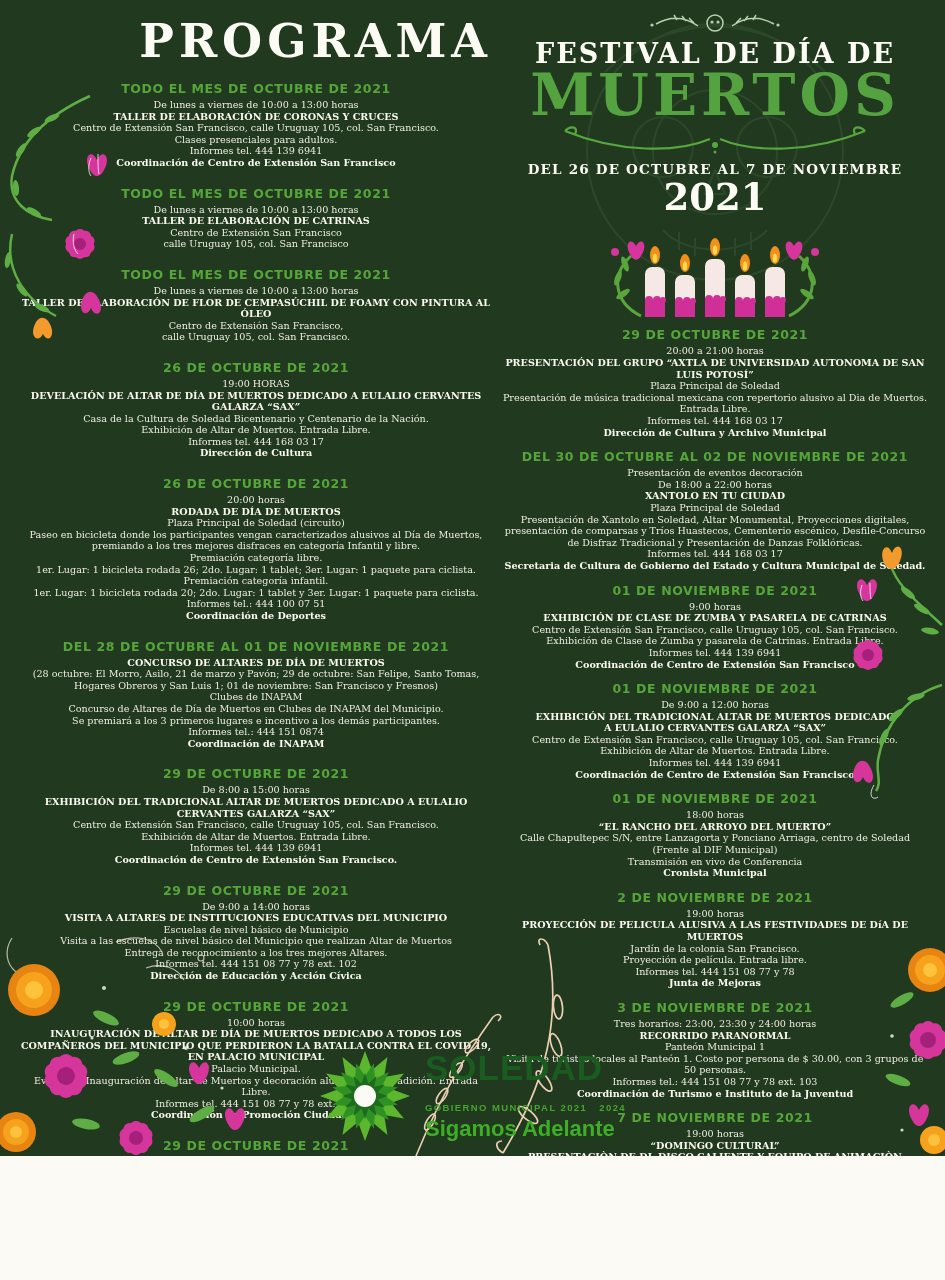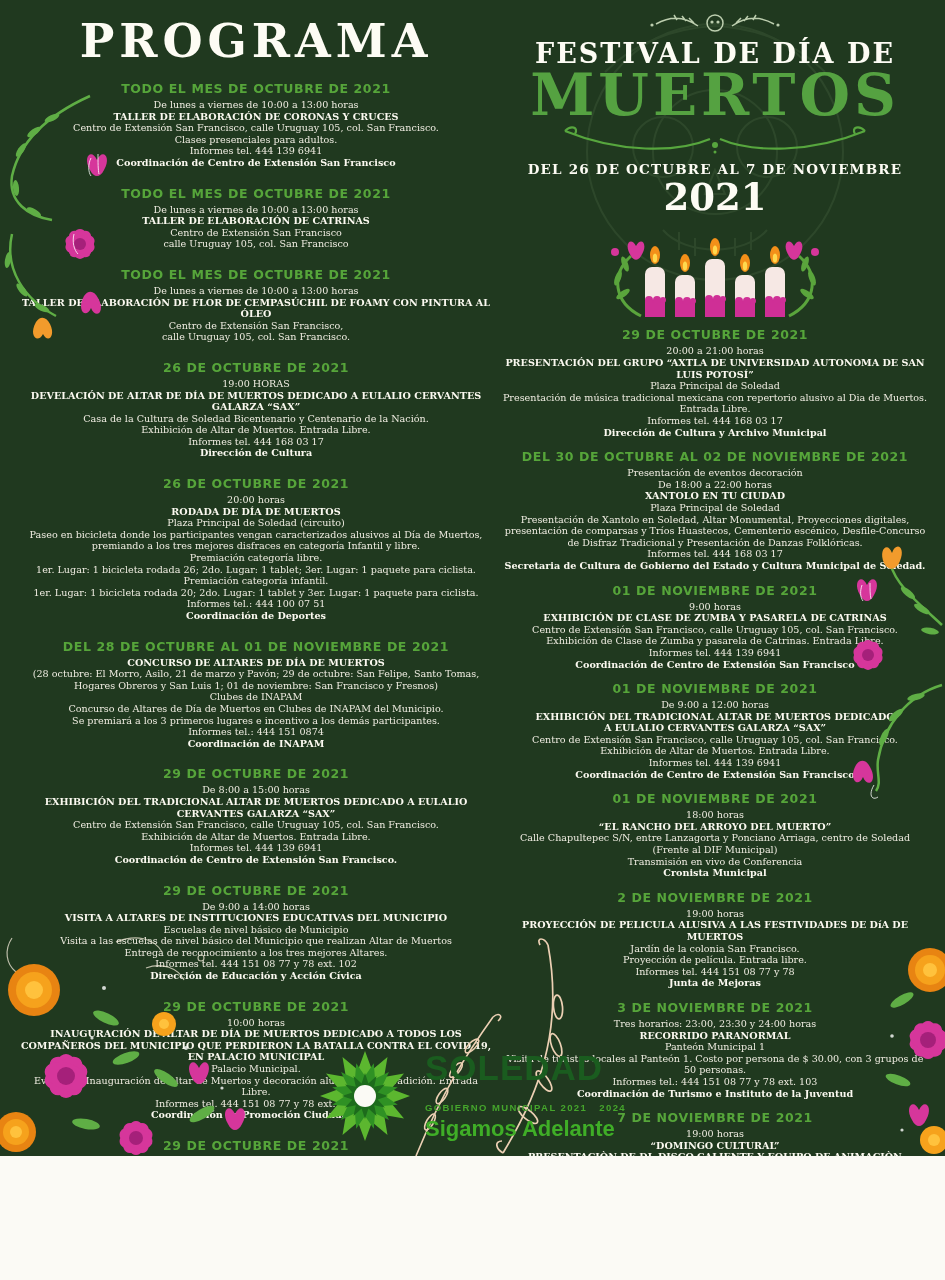--- a/index.html
+++ b/index.html
@@ -2,21 +2,21 @@
 <html><head>
 <meta charset="utf-8">
 <style>
   html,body{margin:0;padding:0;background:#2b2b2b;}
   .poster{position:relative;width:945px;height:1280px;background:#20391f;overflow:hidden;
           font-family:"DejaVu Serif",serif;color:#f5f1e6;}
   
   .col-left{position:absolute;left:20px;top:14px;width:472px;text-align:center;}
   .col-right{position:absolute;left:500px;top:10px;width:430px;text-align:center;}
   .program-title{font-family:"DejaVu Serif",serif;font-weight:700;font-size:46px;line-height:1;
-                 letter-spacing:5px;color:#fdfcf4;margin:4px 0 16px;}
+                 letter-spacing:5px;color:#fdfcf4;margin:4px 0 16px;text-align:right;}
   .event{margin:18px 0 7px;}
   .col-right .event{margin:0 0 12px;}
   .event-date{font-family:"DejaVu Sans",sans-serif;font-weight:700;font-size:12.5px;line-height:14px;
               letter-spacing:.6px;color:#56a53a;margin:0 0 3px;}
   .line{font-size:9.6px;line-height:11.6px;margin:0;color:#efece1;}
   .line.bold{font-weight:700;color:#fbf9f0;}
   
   .fest-line1{font-family:"DejaVu Serif",serif;font-weight:700;font-size:27px;line-height:1.05;
               letter-spacing:2px;color:#fdfcf4;margin:2px 0 0;}
   .fest-line2{font-family:"DejaVu Serif",serif;font-weight:700;font-size:58px;line-height:.95;

